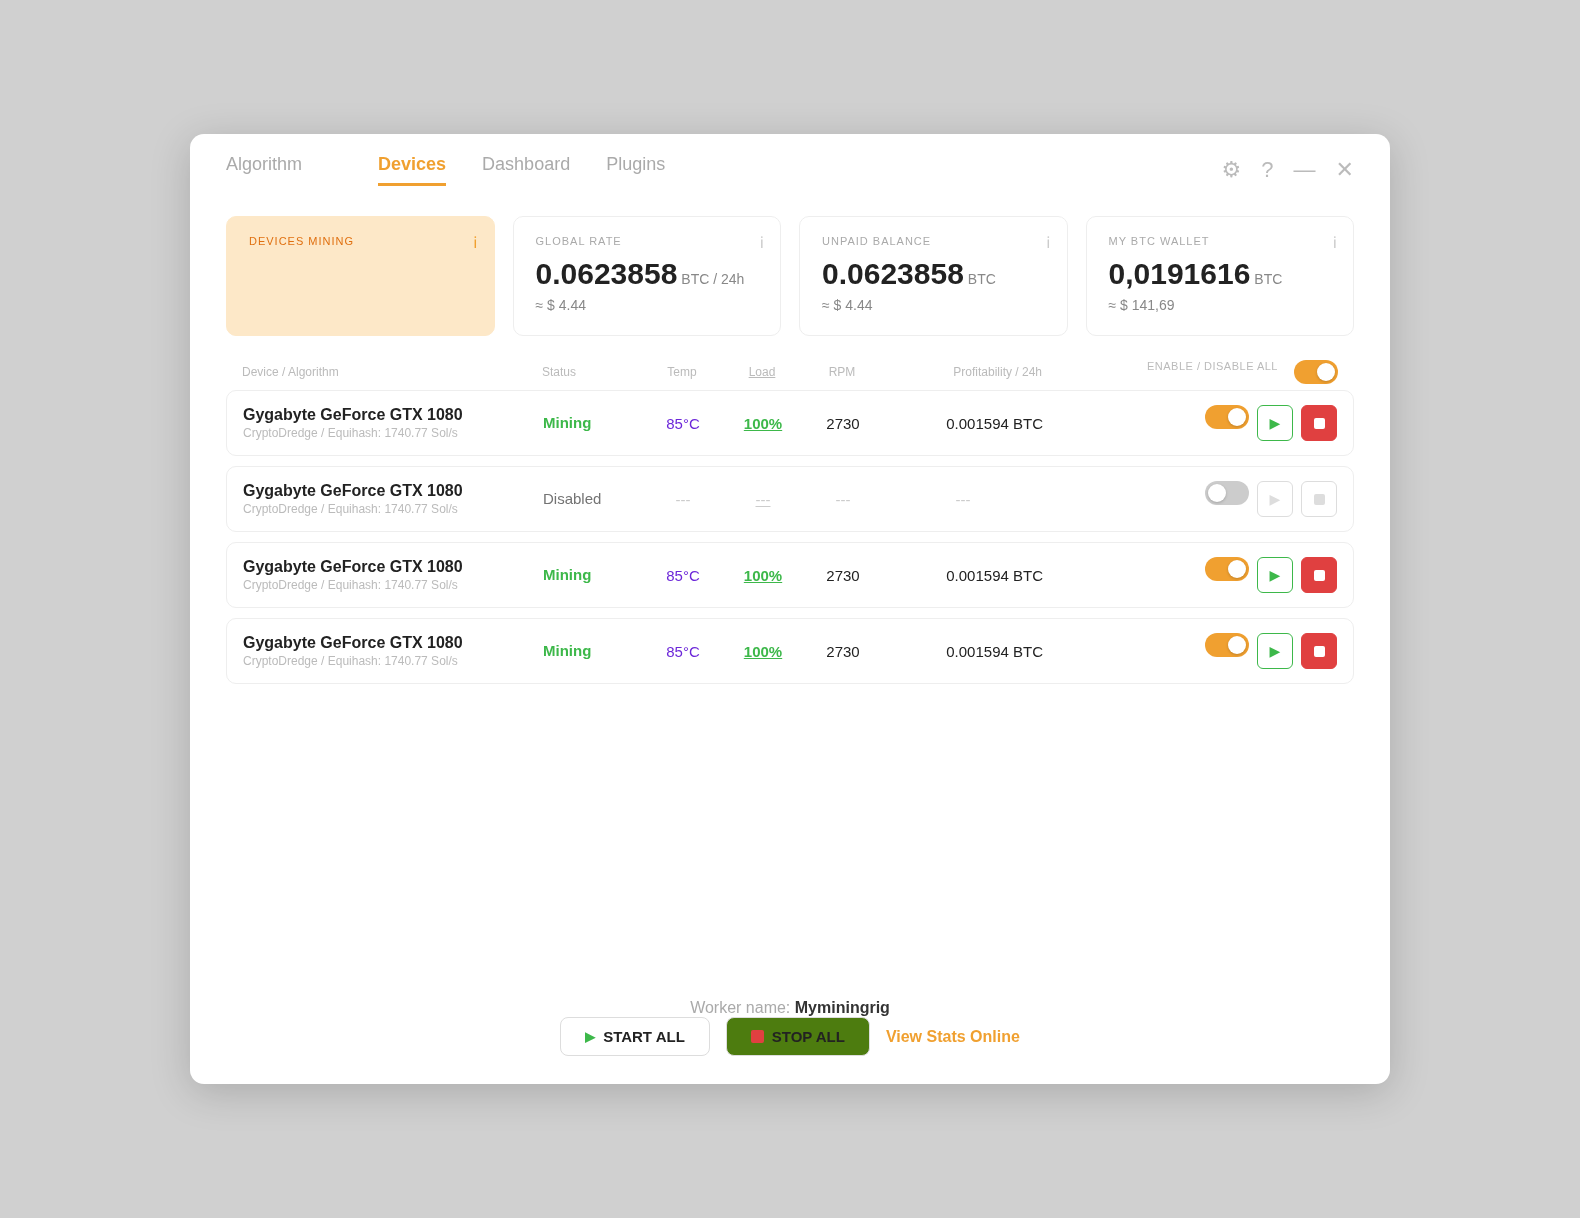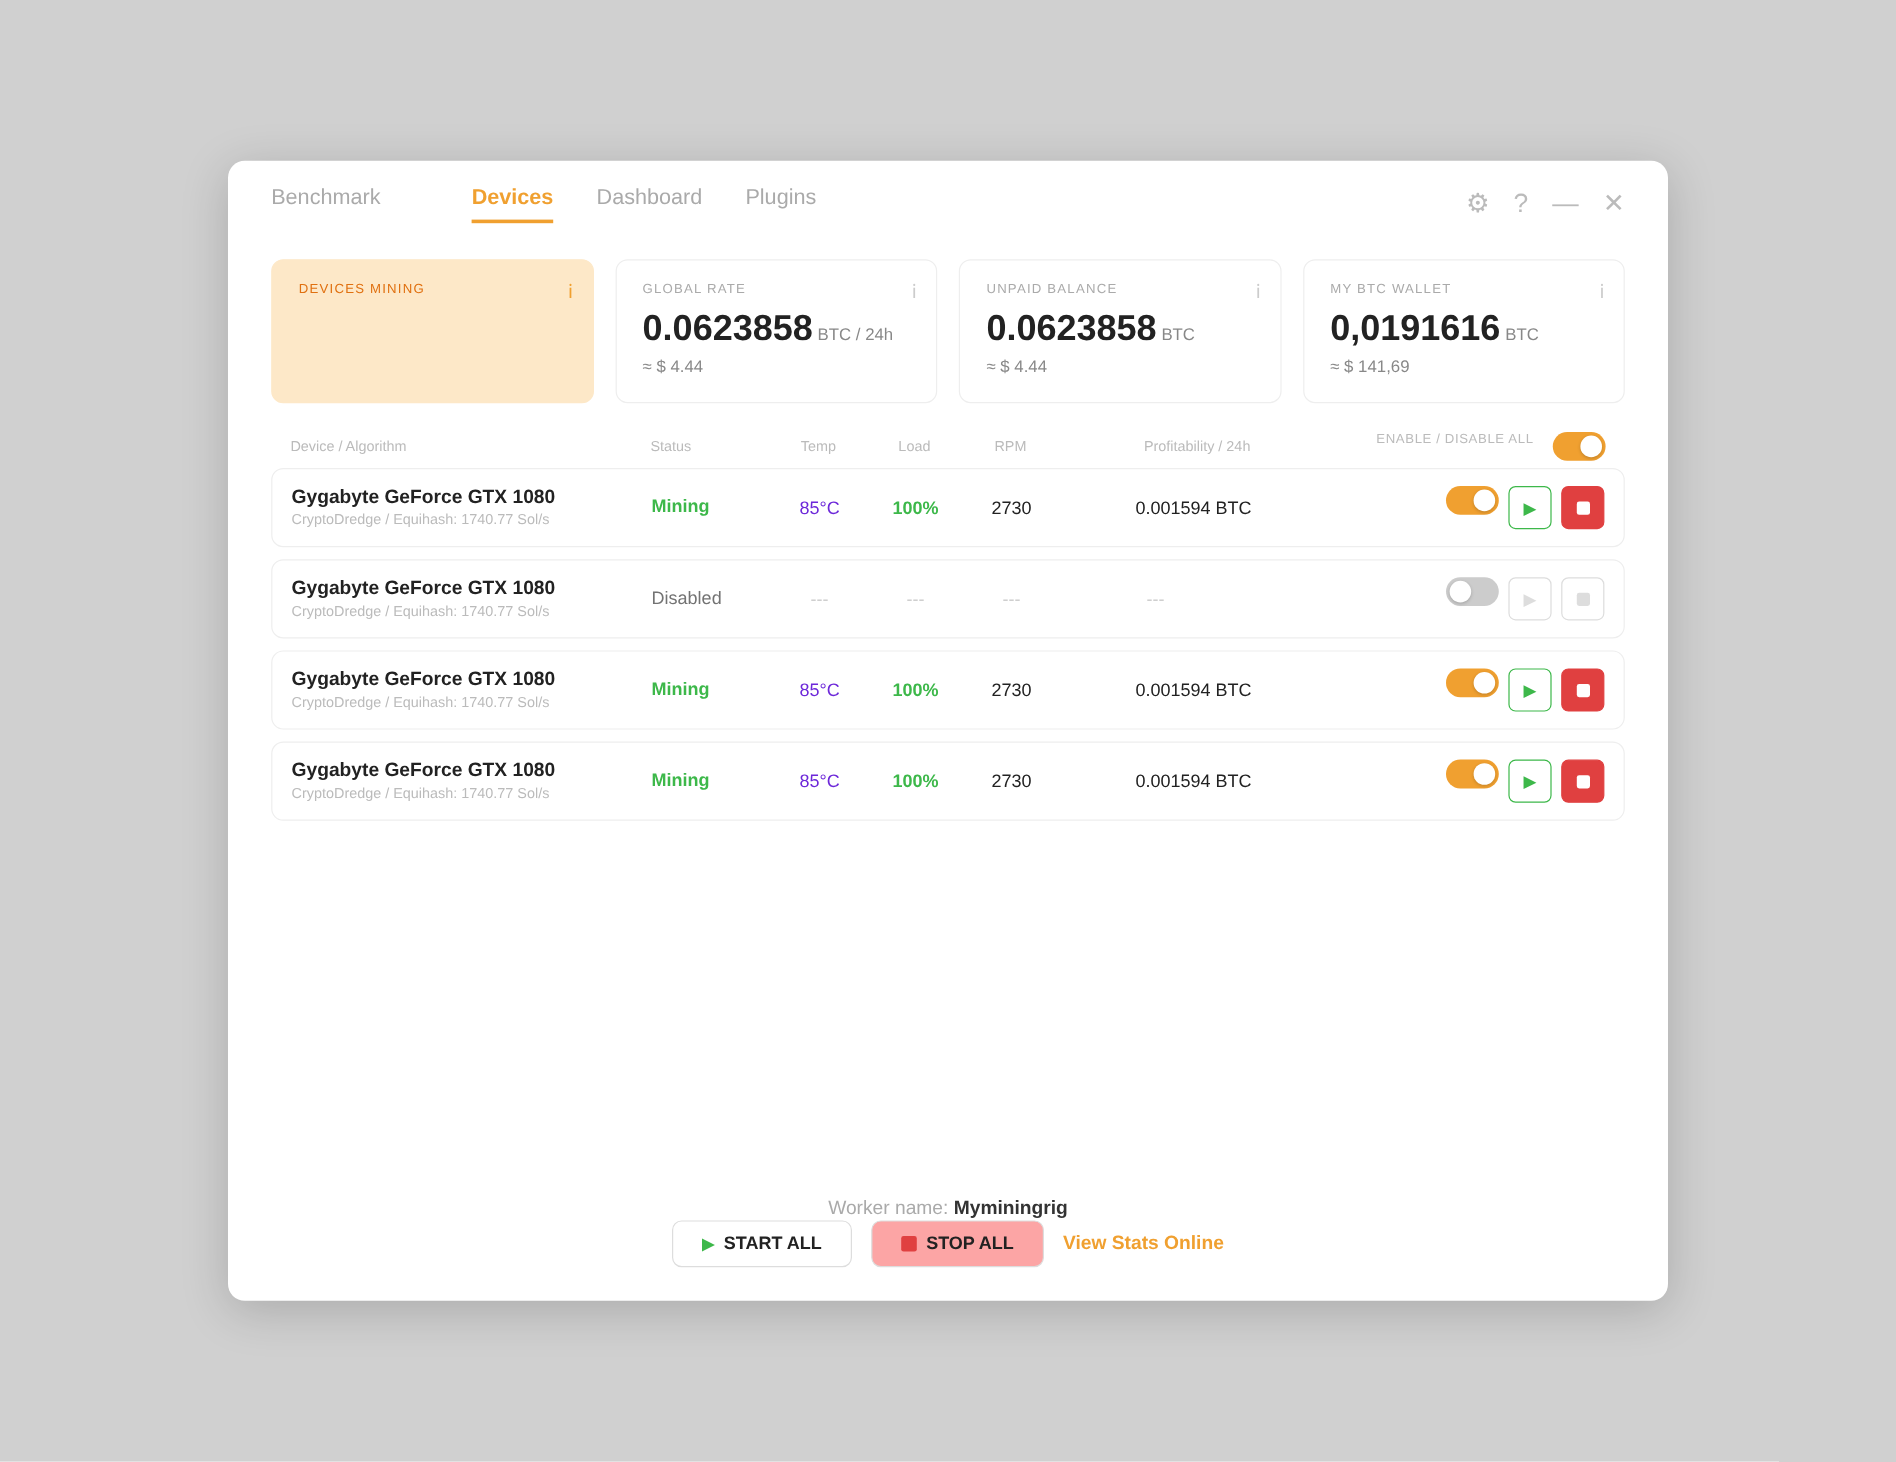--- a/index.html
+++ b/index.html
@@ -131,21 +131,21 @@
       display: flex;
       align-items: center;
       padding: 6px 16px;
       font-size: 12px;
       color: #bbb;
       font-weight: 500;
     }
     .col-device { flex: 0 0 300px; }
     .col-status { flex: 0 0 100px; }
     .col-temp { flex: 0 0 80px; text-align: center; }
-    .col-load { flex: 0 0 80px; text-align: center; }
+    .col-load { flex: 0 0 80px; text-align: center; text-decoration: underline; }
     .col-rpm { flex: 0 0 80px; text-align: center; }
     .col-profit { flex: 0 0 160px; text-align: right; }
     .col-actions {
       flex: 1;
       display: flex;
       align-items: flex-start;
       justify-content: flex-end;
       gap: 8px;
     }
     .enable-all-label {
@@ -266,21 +266,21 @@
     .btn-start-all .play-icon { color: #3db84a; font-size: 13px; }
     .btn-stop-all {
       display: flex;
       align-items: center;
       gap: 8px;
       border: 1.5px solid #ddd;
       border-radius: 8px;
       padding: 10px 24px;
       font-size: 15px;
       font-weight: 600;
-      background: #fca5a5;
+      background: #4d7c0f;
       cursor: pointer;
       color: #222;
     }
     .btn-stop-all .stop-icon {
       width: 13px;
       height: 13px;
       background: #e04040;
       border-radius: 2px;
       display: inline-block;
     }
@@ -292,21 +292,21 @@
       text-decoration: none;
     }
   </style>
 </head>
 <body>
 
 <div class="window">
 
   <div class="title-bar">
     <nav class="nav-tabs">
-      <span class="nav-tab">Benchmark</span>
+      <span class="nav-tab">Algorithm</span>
       <span class="nav-tab active">Devices</span>
       <span class="nav-tab">Dashboard</span>
       <span class="nav-tab">Plugins</span>
     </nav>
     <div class="title-actions">
       <span class="title-icon">⚙</span>
       <span class="title-icon">?</span>
       <span class="title-icon">—</span>
       <span class="title-icon">✕</span>
     </div>

